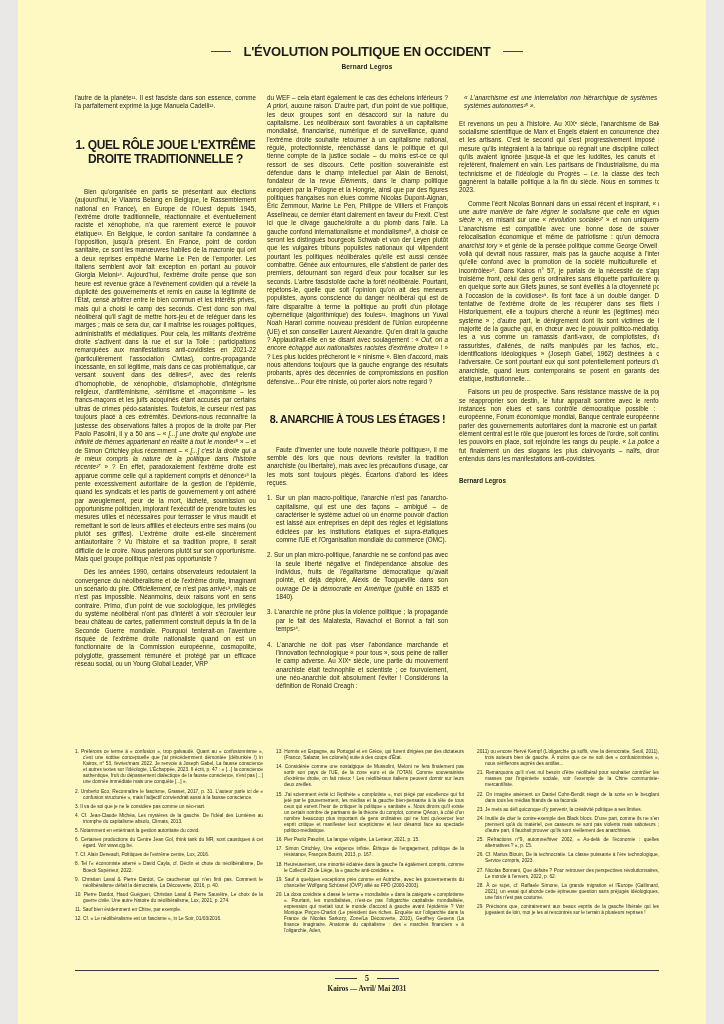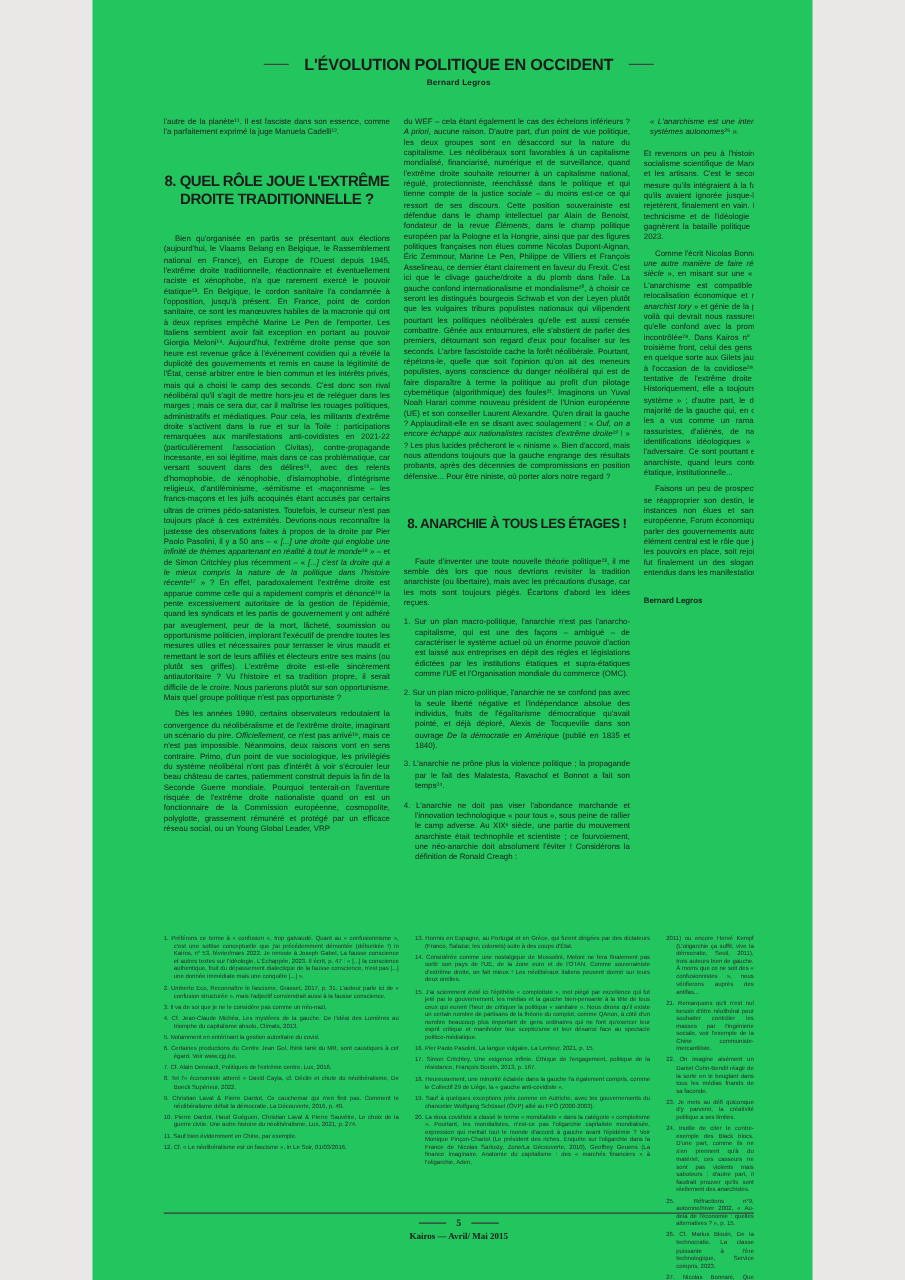--- a/index.html
+++ b/index.html
@@ -1,16 +1,16 @@
 <!DOCTYPE html>
 <html lang="fr"><head>
 <meta charset="utf-8">
 <style>
   html,body{margin:0;padding:0;background:#e9e8e6;}
-  .page{position:relative;width:576px;height:1024px;margin:0 auto;background:#22c55e;
+  .page{position:relative;width:688px;height:1024px;margin:0 auto;background:#fef9c3;
         font-family:"Liberation Sans",sans-serif;color:#1c1c1c;overflow:hidden;}
   .inner{padding:44px 47px 0 57px;}
   
   .title-row{display:flex;align-items:center;justify-content:center;gap:12px;}
   .tdash{width:20px;height:1px;background:#444;flex:0 0 auto;}
   h1{font-size:13px;line-height:15px;font-weight:700;letter-spacing:-0.2px;margin:0;text-align:center;white-space:nowrap;}
   .byline{text-align:center;font-size:6.5px;font-weight:700;margin-top:4px;letter-spacing:0.2px;}
   
   .cols{display:flex;margin-top:24px;height:641px;overflow:hidden;}
   .c1,.c2{width:181px;margin-right:11px;flex:0 0 auto;}
@@ -50,21 +50,21 @@
         <h1>L'ÉVOLUTION POLITIQUE EN OCCIDENT</h1>
         <span class="tdash"></span>
       </div>
       <div class="byline">Bernard Legros</div>
     </header>
 
     <div class="cols">
 
       <div class="c1">
         <p>l'autre de la planète¹¹. Il est fasciste dans son essence, comme l'a parfaitement exprimé la juge Manuela Cadelli¹².</p>
-        <h2>8. QUEL RÔLE JOUE L'EXTRÊME
+        <h2>1. QUEL RÔLE JOUE L'EXTRÊME
 DROITE TRADITIONNELLE ?</h2>
         <p class="ind"><span>Bien qu'organisée en partis se présentant aux élections (aujourd'hui, le Vlaams Belang en Belgique, le Rassemblement national en France), en Europe de l'Ouest depuis 1945, l'extrême droite traditionnelle, réactionnaire et éventuellement raciste et xénophobe, n'a que rarement exercé le pouvoir étatique¹³. En Belgique, le cordon sanitaire l'a condamnée à l'opposition, jusqu'à présent. En France, point de cordon sanitaire, ce sont les manœuvres habiles de la macronie qui ont à deux reprises empêché Marine Le Pen de l'emporter. Les Italiens semblent avoir fait exception en portant au pouvoir Giorgia Meloni¹⁴. Aujourd'hui, l'extrême droite pense que son heure est revenue grâce à l'événement covidien qui a révélé la duplicité des gouvernements et remis en cause la légitimité de l'État, censé arbitrer entre le bien commun et les intérêts privés, mais qui a choisi le camp des seconds. C'est donc son rival néolibéral qu'il s'agit de mettre hors-jeu et de reléguer dans les marges ; mais ce sera dur, car il maîtrise les rouages politiques, administratifs et médiatiques. Pour cela, les militants d'extrême droite s'activent dans la rue et sur la Toile : participations remarquées aux manifestations anti-covidistes en 2021-22 (particulièrement l'association Civitas), contre-propagande incessante, en soi légitime, mais dans ce cas problématique, car versant souvent dans des délires¹⁵, avec des relents d'homophobie, de xénophobie, d'islamophobie, d'intégrisme religieux, d'antiféminisme, -sémitisme et -maçonnisme – les francs-maçons et les juifs acoquinés étant accusés par certains ultras de crimes pédo-satanistes. Toutefois, le curseur n'est pas toujours placé à ces extrémités. Devrions-nous reconnaître la justesse des observations faites à propos de la droite par Pier Paolo Pasolini, il y a 50 ans – « </span><span style="font-style: italic;">[...] une droite qui englobe une infinité de thèmes appartenant en réalité à tout le monde¹⁶</span><span> » – et de Simon Critchley plus récemment – « </span><span style="font-style: italic;">[...] c'est la droite qui a le mieux compris la nature de la politique dans l'histoire récente¹⁷</span><span> » ? En effet, paradoxalement l'extrême droite est apparue comme celle qui a rapidement compris et dénoncé¹⁸ la pente excessivement autoritaire de la gestion de l'épidémie, quand les syndicats et les partis de gouvernement y ont adhéré par aveuglement, peur de la mort, lâcheté, soumission ou opportunisme politicien, implorant l'exécutif de prendre toutes les mesures utiles et nécessaires pour terrasser le virus maudit et remettant le sort de leurs affiliés et électeurs entre ses mains (ou plutôt ses griffes). L'extrême droite est-elle sincèrement antiautoritaire ? Vu l'histoire et sa tradition propre, il serait difficile de le croire. Nous parierons plutôt sur son opportunisme. Mais quel groupe politique n'est pas opportuniste ?</span></p>
         <p class="ind gap"><span>Dès les années 1990, certains observateurs redoutaient la convergence du néolibéralisme et de l'extrême droite, imaginant un scénario du pire. </span><span style="font-style: italic;">Officiellement</span><span>, ce n'est pas arrivé¹⁹, mais ce n'est pas impossible. Néanmoins, deux raisons vont en sens contraire. Primo, d'un point de vue sociologique, les privilégiés du système néolibéral n'ont pas d'intérêt à voir s'écrouler leur beau château de cartes, patiemment construit depuis la fin de la Seconde Guerre mondiale. Pourquoi tenterait-on l'aventure risquée de l'extrême droite nationaliste quand on est un fonctionnaire de la Commission européenne, cosmopolite, polyglotte, grassement rémunéré et protégé par un efficace réseau social, ou un Young Global Leader, VRP</span></p>
       </div>
 
       <div class="c2">
         <p><span>du WEF – cela étant également le cas des échelons inférieurs ? </span><span style="font-style: italic;">A priori</span><span>, aucune raison. D'autre part, d'un point de vue politique, les deux groupes sont en désaccord sur la nature du capitalisme. Les néolibéraux sont favorables à un capitalisme mondialisé, financiarisé, numérique et de surveillance, quand l'extrême droite souhaite retourner à un capitalisme national, régulé, protectionniste, réenchâssé dans le politique et qui tienne compte de la justice sociale – du moins est-ce ce qui ressort de ses discours. Cette position souverainiste est défendue dans le champ intellectuel par Alain de Benoist, fondateur de la revue </span><span style="font-style: italic;">Éléments</span><span>, dans le champ politique européen par la Pologne et la Hongrie, ainsi que par des figures politiques françaises non élues comme Nicolas Dupont-Aignan, Éric Zemmour, Marine Le Pen, Philippe de Villiers et François Asselineau, ce dernier étant clairement en faveur du Frexit. C'est ici que le clivage gauche/droite a du plomb dans l'aile. La gauche confond internationalisme et mondialisme²⁰, à choisir ce seront les distingués bourgeois Schwab et von der Leyen plutôt que les vulgaires tribuns populistes nationaux qui vilipendent pourtant les politiques néolibérales qu'elle est aussi censée combattre. Gênée aux entournures, elle s'abstient de parler des premiers, détournant son regard d'eux pour focaliser sur les seconds. L'arbre fascistoïde cache la forêt néolibérale. Pourtant, répétons-le, quelle que soit l'opinion qu'on ait des meneurs populistes, ayons conscience du danger néolibéral qui est de faire disparaître à terme la politique au profit d'un pilotage cybernétique (algorithmique) des foules²¹. Imaginons un Yuval Noah Harari comme nouveau président de l'Union européenne (UE) et son conseiller Laurent Alexandre. Qu'en dirait la gauche ? Applaudirait-elle en se disant avec soulagement : « </span><span style="font-style: italic;">Ouf, on a encore échappé aux nationalistes racistes d'extrême droite²²</span><span> ! » ? Les plus lucides prêcheront le « ninisme ». Bien d'accord, mais nous attendons toujours que la gauche engrange des résultats probants, après des décennies de compromissions en position défensive... Pour être niniste, où porter alors notre regard ?</span></p>
         <h2 class="h3">8. ANARCHIE À TOUS LES ÉTAGES !</h2>
         <p class="ind">Faute d'inventer une toute nouvelle théorie politique²³, il me semble dès lors que nous devrions revisiter la tradition anarchiste (ou libertaire), mais avec les précautions d'usage, car les mots sont toujours piégés. Écartons d'abord les idées reçues.</p>
         <div class="li"><span>1.</span> <span>Sur un plan macro-politique, l'anarchie n'est pas l'anarcho-capitalisme, qui est une des façons – ambiguë – de caractériser le système actuel où un énorme pouvoir d'action est laissé aux entreprises en dépit des règles et législations édictées par les institutions étatiques et supra-étatiques comme l'UE et l'Organisation mondiale du commerce (OMC).</span></div>
@@ -124,15 +124,15 @@
 
   </div>
 
   <footer class="footer">
     <div class="frule"></div>
     <div class="pgrow">
       <span class="pdash"></span>
       <span class="pnum">5</span>
       <span class="pdash"></span>
     </div>
-    <div class="issue">Kairos — Avril/ Mai 2015</div>
+    <div class="issue">Kairos — Avril/ Mai 2031</div>
   </footer>
 </div>
 
 </body></html>

